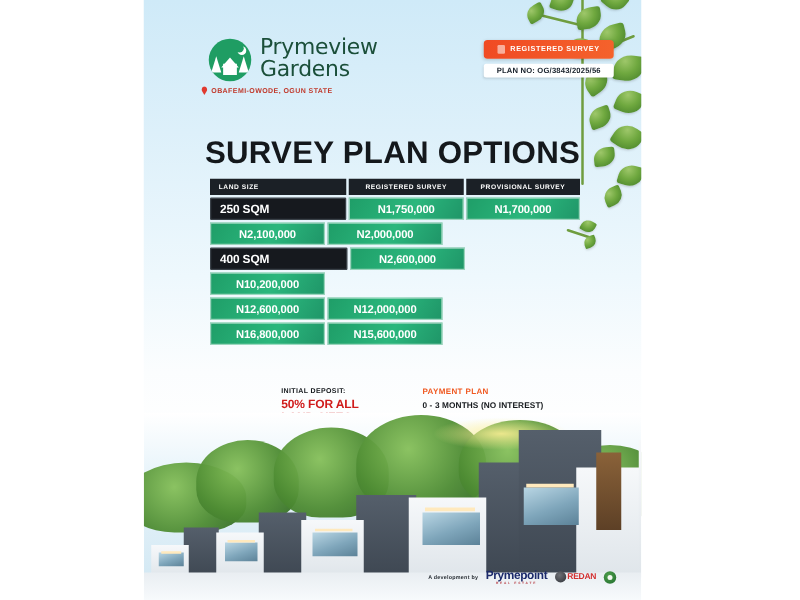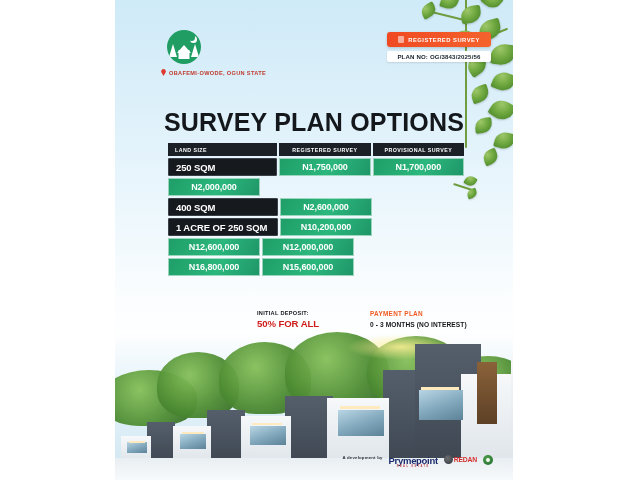--- a/index.html
+++ b/index.html
@@ -133,21 +133,21 @@
   .drow .c-size .sub { font-size:5px; font-weight:bold; margin-left:3px; letter-spacing:.2px; }
   .drow .c-reg, .drow .c-prov {
     height:18px; display:flex; align-items:center; justify-content:center;
     color:#ffffff; font-size:9px; font-weight:bold; letter-spacing:-.1px;
     background:linear-gradient(120deg,#1f9e68 0%,#2bb77d 55%,#1f9668 100%);
     border:1px solid rgba(255,255,255,.55);
   }
 
   
   #pay-section { position:absolute; left:110px; top:310px; width:250px; display:flex; gap:28px; }
-  #deposit { width:85px;margin-left:32px; }
+  #deposit { width:85px; }
   #deposit .lbl {
     font-size:5.6px; font-weight:bold; color:#14181c; letter-spacing:.3px; margin-bottom:2px;
   }
   #deposit .val {
     font-size:9.6px; font-weight:bold; color:#d01c1c; line-height:1.16; letter-spacing:-.1px;
   }
   #plan .hd {
     font-size:6.4px; font-weight:bold; color:#f05a22; letter-spacing:.3px; margin-bottom:3px;
   }
   #plan .li {
@@ -177,21 +177,21 @@
   #ground {
     position:absolute; left:0; bottom:0; width:100%; height:22px;
     background:linear-gradient(#e9eef2,#f7fafc);
   }
   #glow-strip {
     position:absolute; left:58%; bottom:120px; width:110px; height:26px;
     background:radial-gradient(ellipse at center, rgba(255,240,150,.85) 0%, rgba(255,240,150,0) 70%);
   }
 
   
-  #footer { position:absolute; right:20px; bottom:12px; display:flex; align-items:flex-start; gap:6px; }
+  #footer { position:absolute; right:20px; bottom:12px; display:flex; align-items:center; gap:6px; }
   #footer .credit { font-size:4.3px; font-weight:bold; color:#2b3137; letter-spacing:.2px; }
   #pp-logo { font-size:9.5px; font-weight:bold; color:#1b2a6b; letter-spacing:-.3px; position:relative; }
   #pp-logo .tag {
     display:block; font-size:2.6px; color:#b9424a; letter-spacing:1.4px; text-align:center; margin-top:-1px;
   }
   #redan { display:flex; align-items:center; gap:1px; }
   #redan .mark {
     width:9px; height:9px; border-radius:50%;
     background:radial-gradient(circle at 40% 35%, #6e7076 0%, #2e3136 100%);
   }
@@ -240,20 +240,24 @@
   <div id="header">
 
     <div id="logo-block">
       <div id="logo-mark">
         <div class="moon"></div>
         <div class="tree-l"></div>
         <div class="tree-r"></div>
         <div class="house"></div>
         <div class="body"></div>
       </div>
+      <div id="logo-text">
+        <span class="l1">Prymeview</span>
+        <span class="l2">Gardens</span>
+      </div>
     </div>
 
     <div id="location">
       <span id="pin-icon"></span>
       <span>OBAFEMI-OWODE, OGUN STATE</span>
     </div>
 
     <div id="badge-block">
       <div id="badge">
         <span class="doc-icon"></span>
@@ -276,37 +280,34 @@
     <div class="trow drow">
       <div class="c-size">
         <span>250 SQM</span>
         <span class="sub"></span>
       </div>
       <div class="c-reg">N1,750,000</div>
       <div class="c-prov">N1,700,000</div>
     </div>
 
     <div class="trow drow">
+      <div class="c-reg">N2,100,000</div>
       <div class="c-prov">N2,000,000</div>
     </div>
 
     <div class="trow drow">
       <div class="c-size">
         <span>400 SQM</span>
         <span class="sub"></span>
       </div>
       <div class="c-prov">N2,600,000</div>
     </div>
 
 
     <div class="trow drow">
-      <div class="c-size">
-        <span>1 ACRE OF 250 SQM</span>
-        <span class="sub"></span>
-      </div>
       <div class="c-prov">N10,200,000</div>
     </div>
 
     <div class="trow drow">
       <div class="c-reg">N12,600,000</div>
       <div class="c-prov">N12,000,000</div>
     </div>
 
     <div class="trow drow">
       <div class="c-reg">N16,800,000</div>

